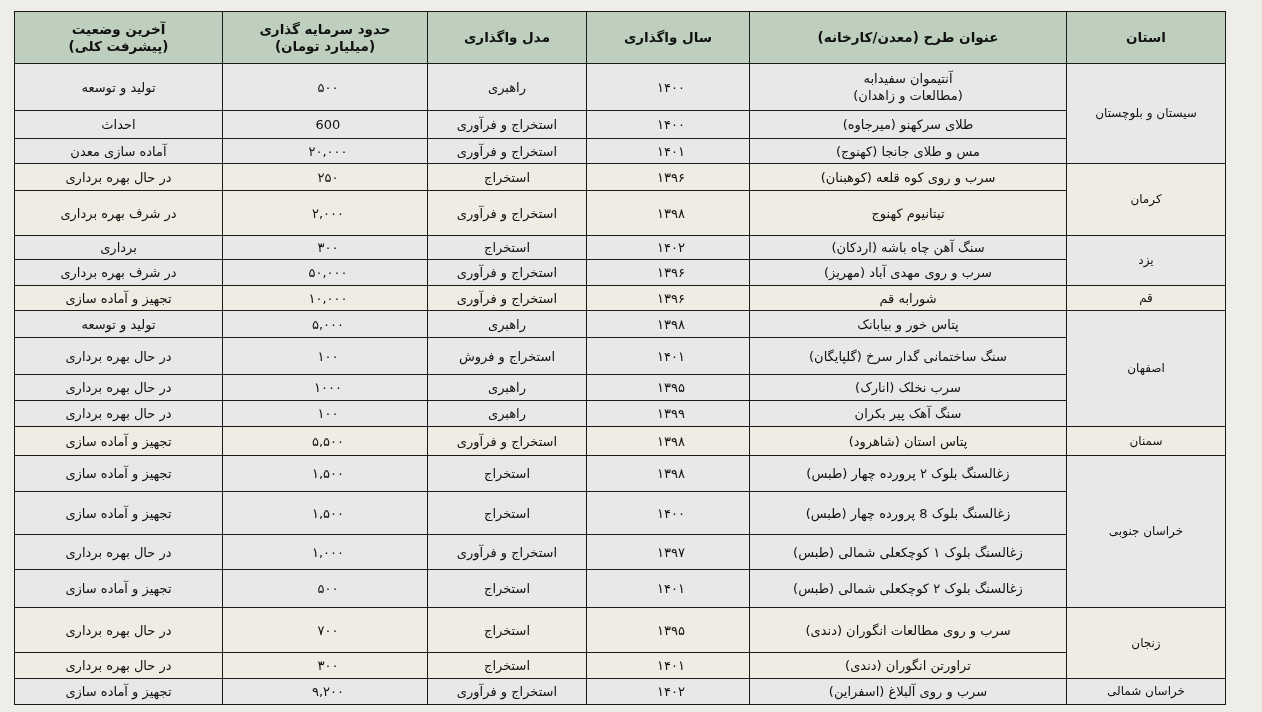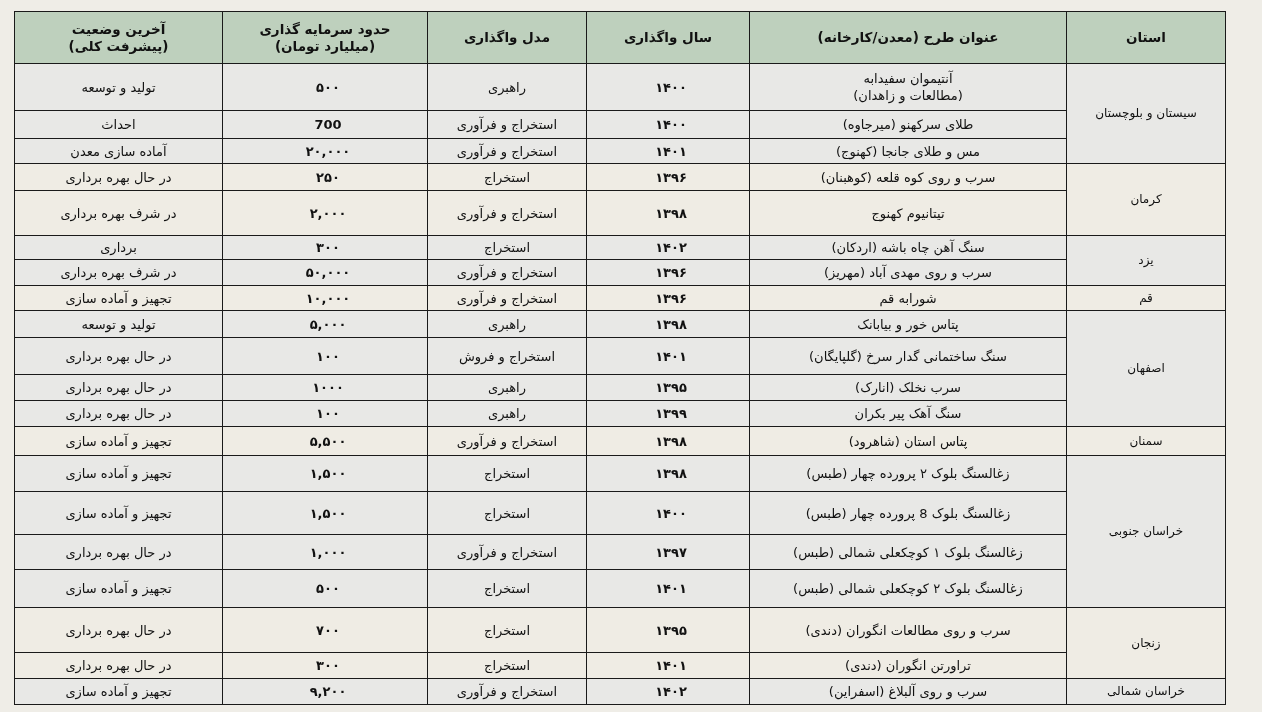--- a/index.html
+++ b/index.html
@@ -33,21 +33,21 @@
   }
   td.bg-a { background: #e8e8e6; }
   td.bg-b { background: #efece4; }
   td.prov { font-size: 12px; }
   col.c-prov { width: 159px; }
   col.c-title { width: 317px; }
   col.c-year { width: 163px; }
   col.c-model { width: 159px; }
   col.c-inv { width: 205px; }
   col.c-stat { width: 208px; }
-  .yr, .num { font-weight: bold; padding-left: 10px; }
+  .yr, .num { font-weight: normal; padding-left: 10px; }
 </style>
 </head>
 <body>
 
 <div class="wrap">
 <table>
   <colgroup>
     <col class="c-prov">
         <col class="c-title">
         <col class="c-year">
@@ -71,21 +71,21 @@
           <td class="bg-a"><span>آنتیموان سفیدابه</span><br><span>(مطالعات و زاهدان)</span></td>
           <td class="bg-a yr">۱۴۰۰</td>
           <td class="bg-a">راهبری</td>
           <td class="bg-a num">۵۰۰</td>
           <td class="bg-a">تولید و توسعه</td>
         </tr>
         <tr style="height: 28px;">
           <td class="bg-a"><span>طلای سرکهنو (میرجاوه)</span></td>
           <td class="bg-a yr">۱۴۰۰</td>
           <td class="bg-a">استخراج و فرآوری</td>
-          <td class="bg-a num">700</td>
+          <td class="bg-a num">600</td>
           <td class="bg-a">احداث</td>
         </tr>
         <tr style="height: 25px;">
           <td class="bg-a"><span>مس و طلای جانجا (کهنوج)</span></td>
           <td class="bg-a yr">۱۴۰۱</td>
           <td class="bg-a">استخراج و فرآوری</td>
           <td class="bg-a num">۲۰,۰۰۰</td>
           <td class="bg-a">آماده سازی معدن</td>
         </tr>
         <tr style="height: 27px;">

